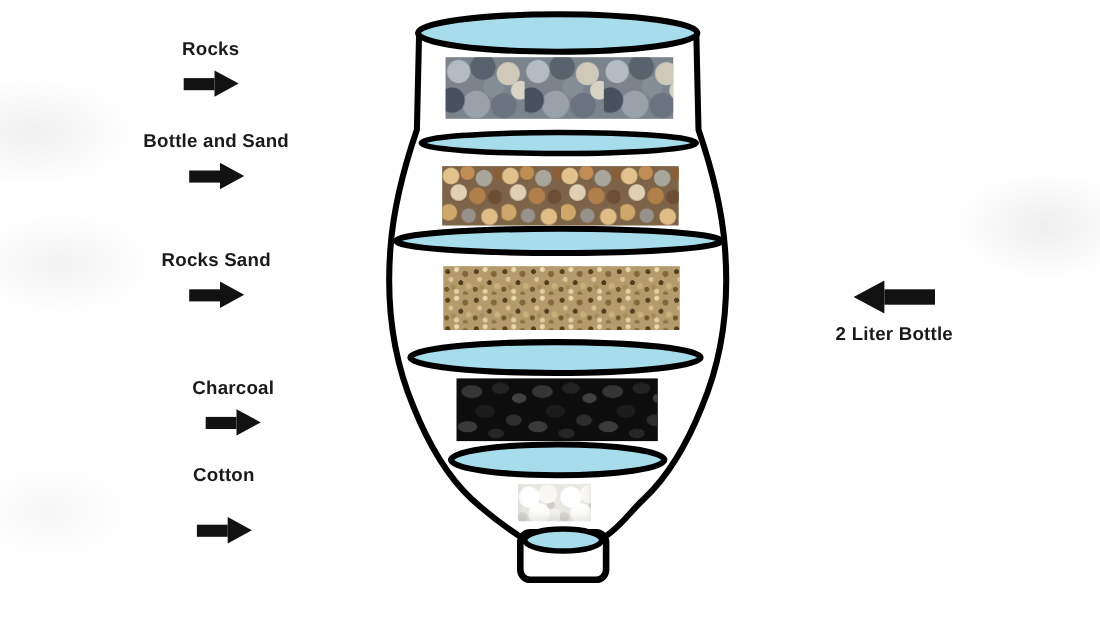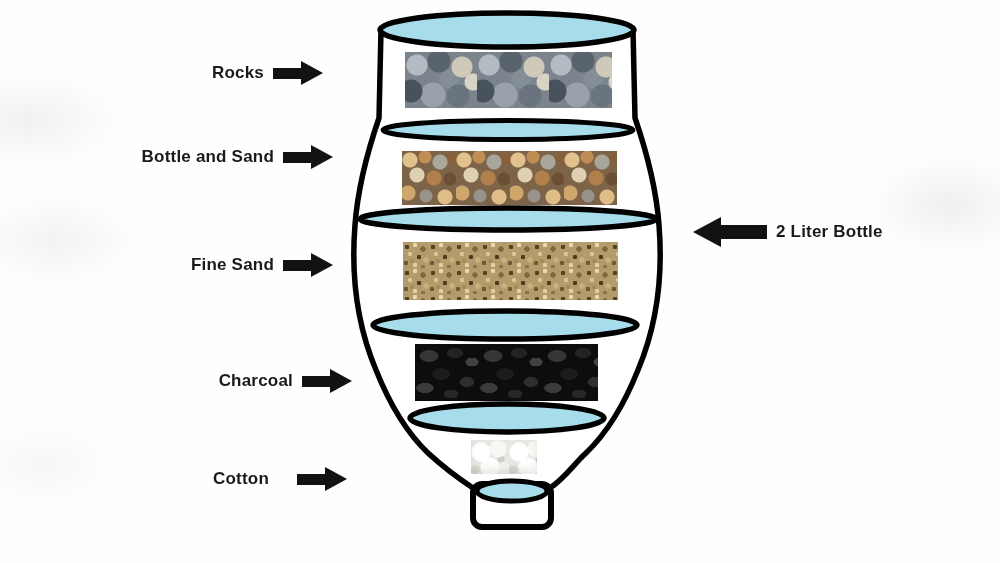--- a/index.html
+++ b/index.html
@@ -78,23 +78,23 @@
       radial-gradient(circle at 19px 27px, #fdfdfc 0 9px, transparent 10px),
       radial-gradient(circle at 33px 30px, #f2f1ed 0 7px, transparent 8px),
       radial-gradient(circle at 4px 30px,  #d8d6d1 0 4px, transparent 5px),
       radial-gradient(circle at 30px 19px, #cfcdc8 0 3px, transparent 4px);
     background-size:38px 40px;
     box-shadow:inset 0 -5px 7px rgba(0,0,0,0.08);
   }
   .callout{
     position:absolute;display:flex;align-items:center;gap:9px;
     justify-content:flex-end;height:30px;
-    font-weight:700;font-size:17px;color:#1a1a1a;letter-spacing:0.2px;
+    font-weight:700;font-size:17px;color:#1a1a1a;letter-spacing:0.2px;flex-direction:column;
   }
-  .callout.lefted{justify-content:flex-start;}
+  .callout.lefted{justify-content:flex-start;margin-top:38px;}
   .arrow{display:flex;align-items:center;}
   .arrow .shaft{width:28px;height:11px;background:#121212;}
   .arrow .head{width:0;height:0;border-top:12px solid transparent;border-bottom:12px solid transparent;border-left:22px solid #121212;}
   .arrow.left .head{border-left:none;border-right:22px solid #121212;}
   .arrow.big .shaft{width:46px;height:14px;}
   .arrow.big .head{border-top-width:15px;border-bottom-width:15px;border-right-width:28px;}
 </style>
 </head>
 <body>
 
@@ -137,21 +137,21 @@
     </span>
   </div>
   <div class="callout" style="left:60px;top:142px;width:273px;">
     <span>Bottle and Sand</span>
     <span class="arrow">
       <span class="shaft"></span>
         <span class="head"></span>
     </span>
   </div>
   <div class="callout" style="left:60px;top:250px;width:273px;">
-    <span>Fine Sand</span>
+    <span>Rocks Sand</span>
     <span class="arrow">
       <span class="shaft"></span>
         <span class="head"></span>
     </span>
   </div>
   <div class="callout" style="left:72px;top:366px;width:280px;">
     <span>Charcoal</span>
     <span class="arrow">
       <span class="shaft"></span>
         <span class="head"></span>

